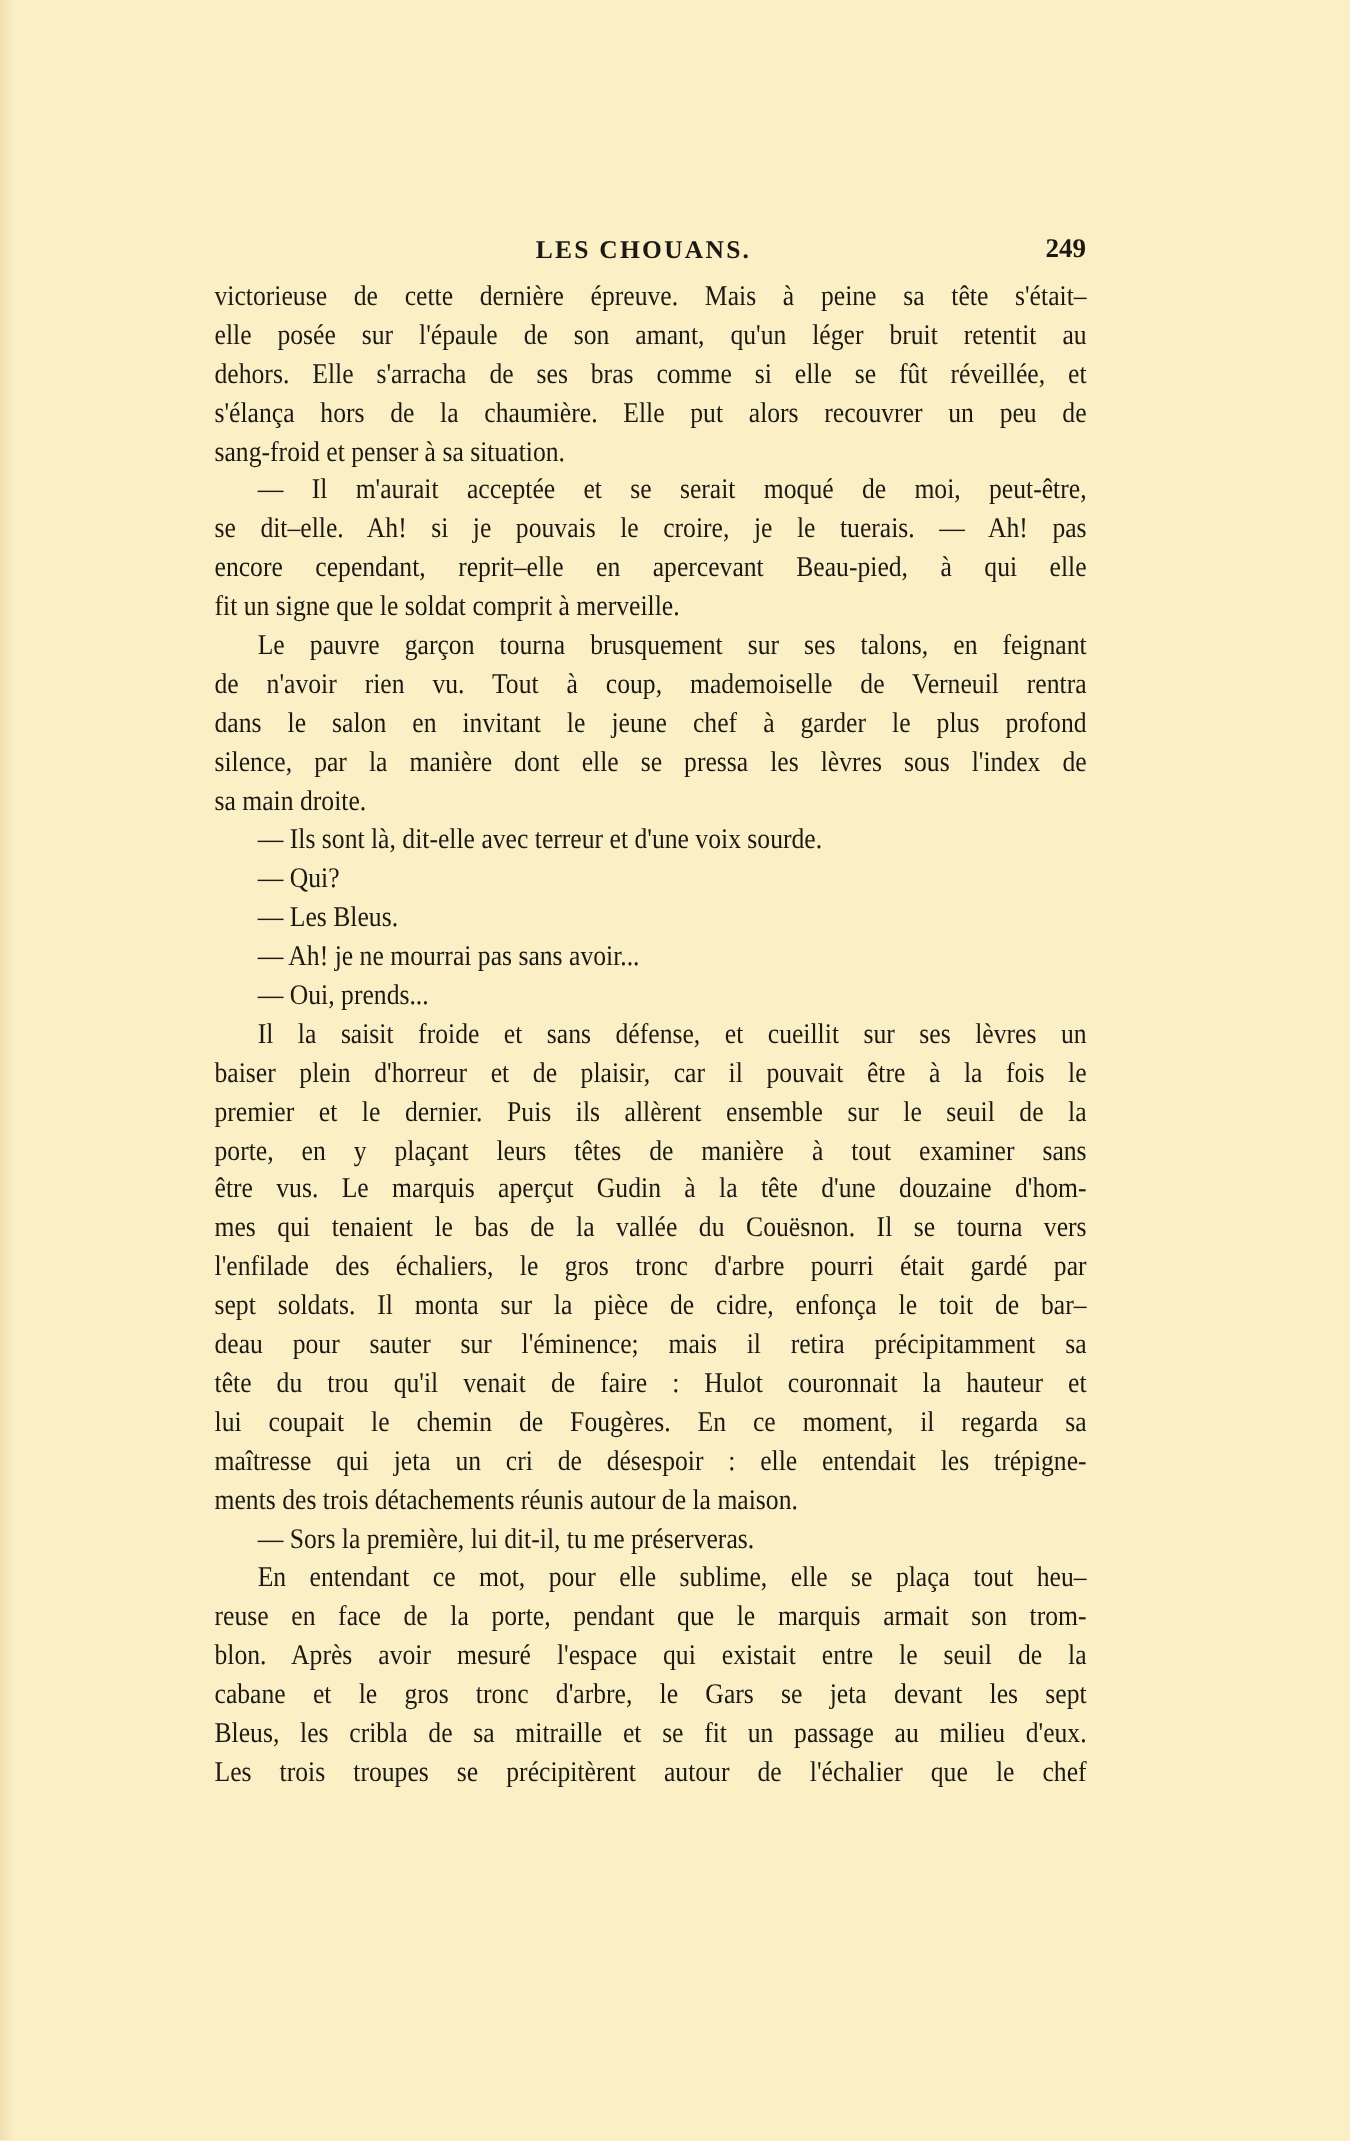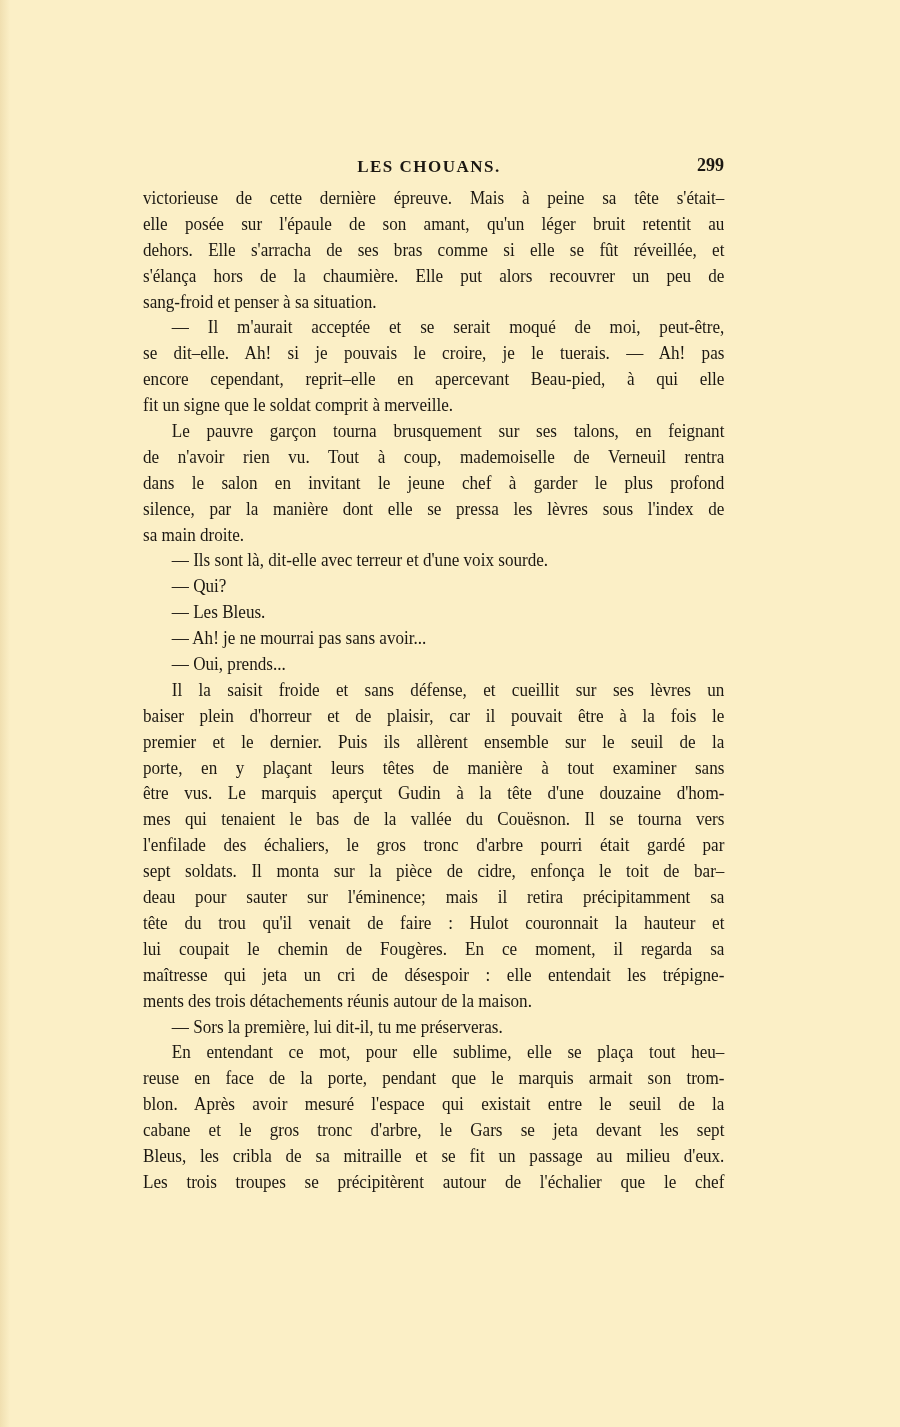--- a/index.html
+++ b/index.html
@@ -76,21 +76,21 @@
     }
   </style>
 </head>
 <body>
 
 <div class="page">
   <div class="page-edge"></div>
 
   <div class="running-head">
     <div class="running-title">LES CHOUANS.</div>
-    <div class="page-number">299</div>
+    <div class="page-number">249</div>
   </div>
 
   <div class="body-text" id="body-text">
       <div class="line">victorieuse de cette dernière épreuve. Mais à peine sa tête s'était–</div>
       <div class="line">elle posée sur l'épaule de son amant, qu'un léger bruit retentit au</div>
       <div class="line">dehors. Elle s'arracha de ses bras comme si elle se fût réveillée, et</div>
       <div class="line">s'élança hors de la chaumière. Elle put alors recouvrer un peu de</div>
       <div class="line short">sang-froid et penser à sa situation.</div>
       <div class="line indent">— Il m'aurait acceptée et se serait moqué de moi, peut-être,</div>
       <div class="line">se dit–elle. Ah! si je pouvais le croire, je le tuerais. — Ah! pas</div>

